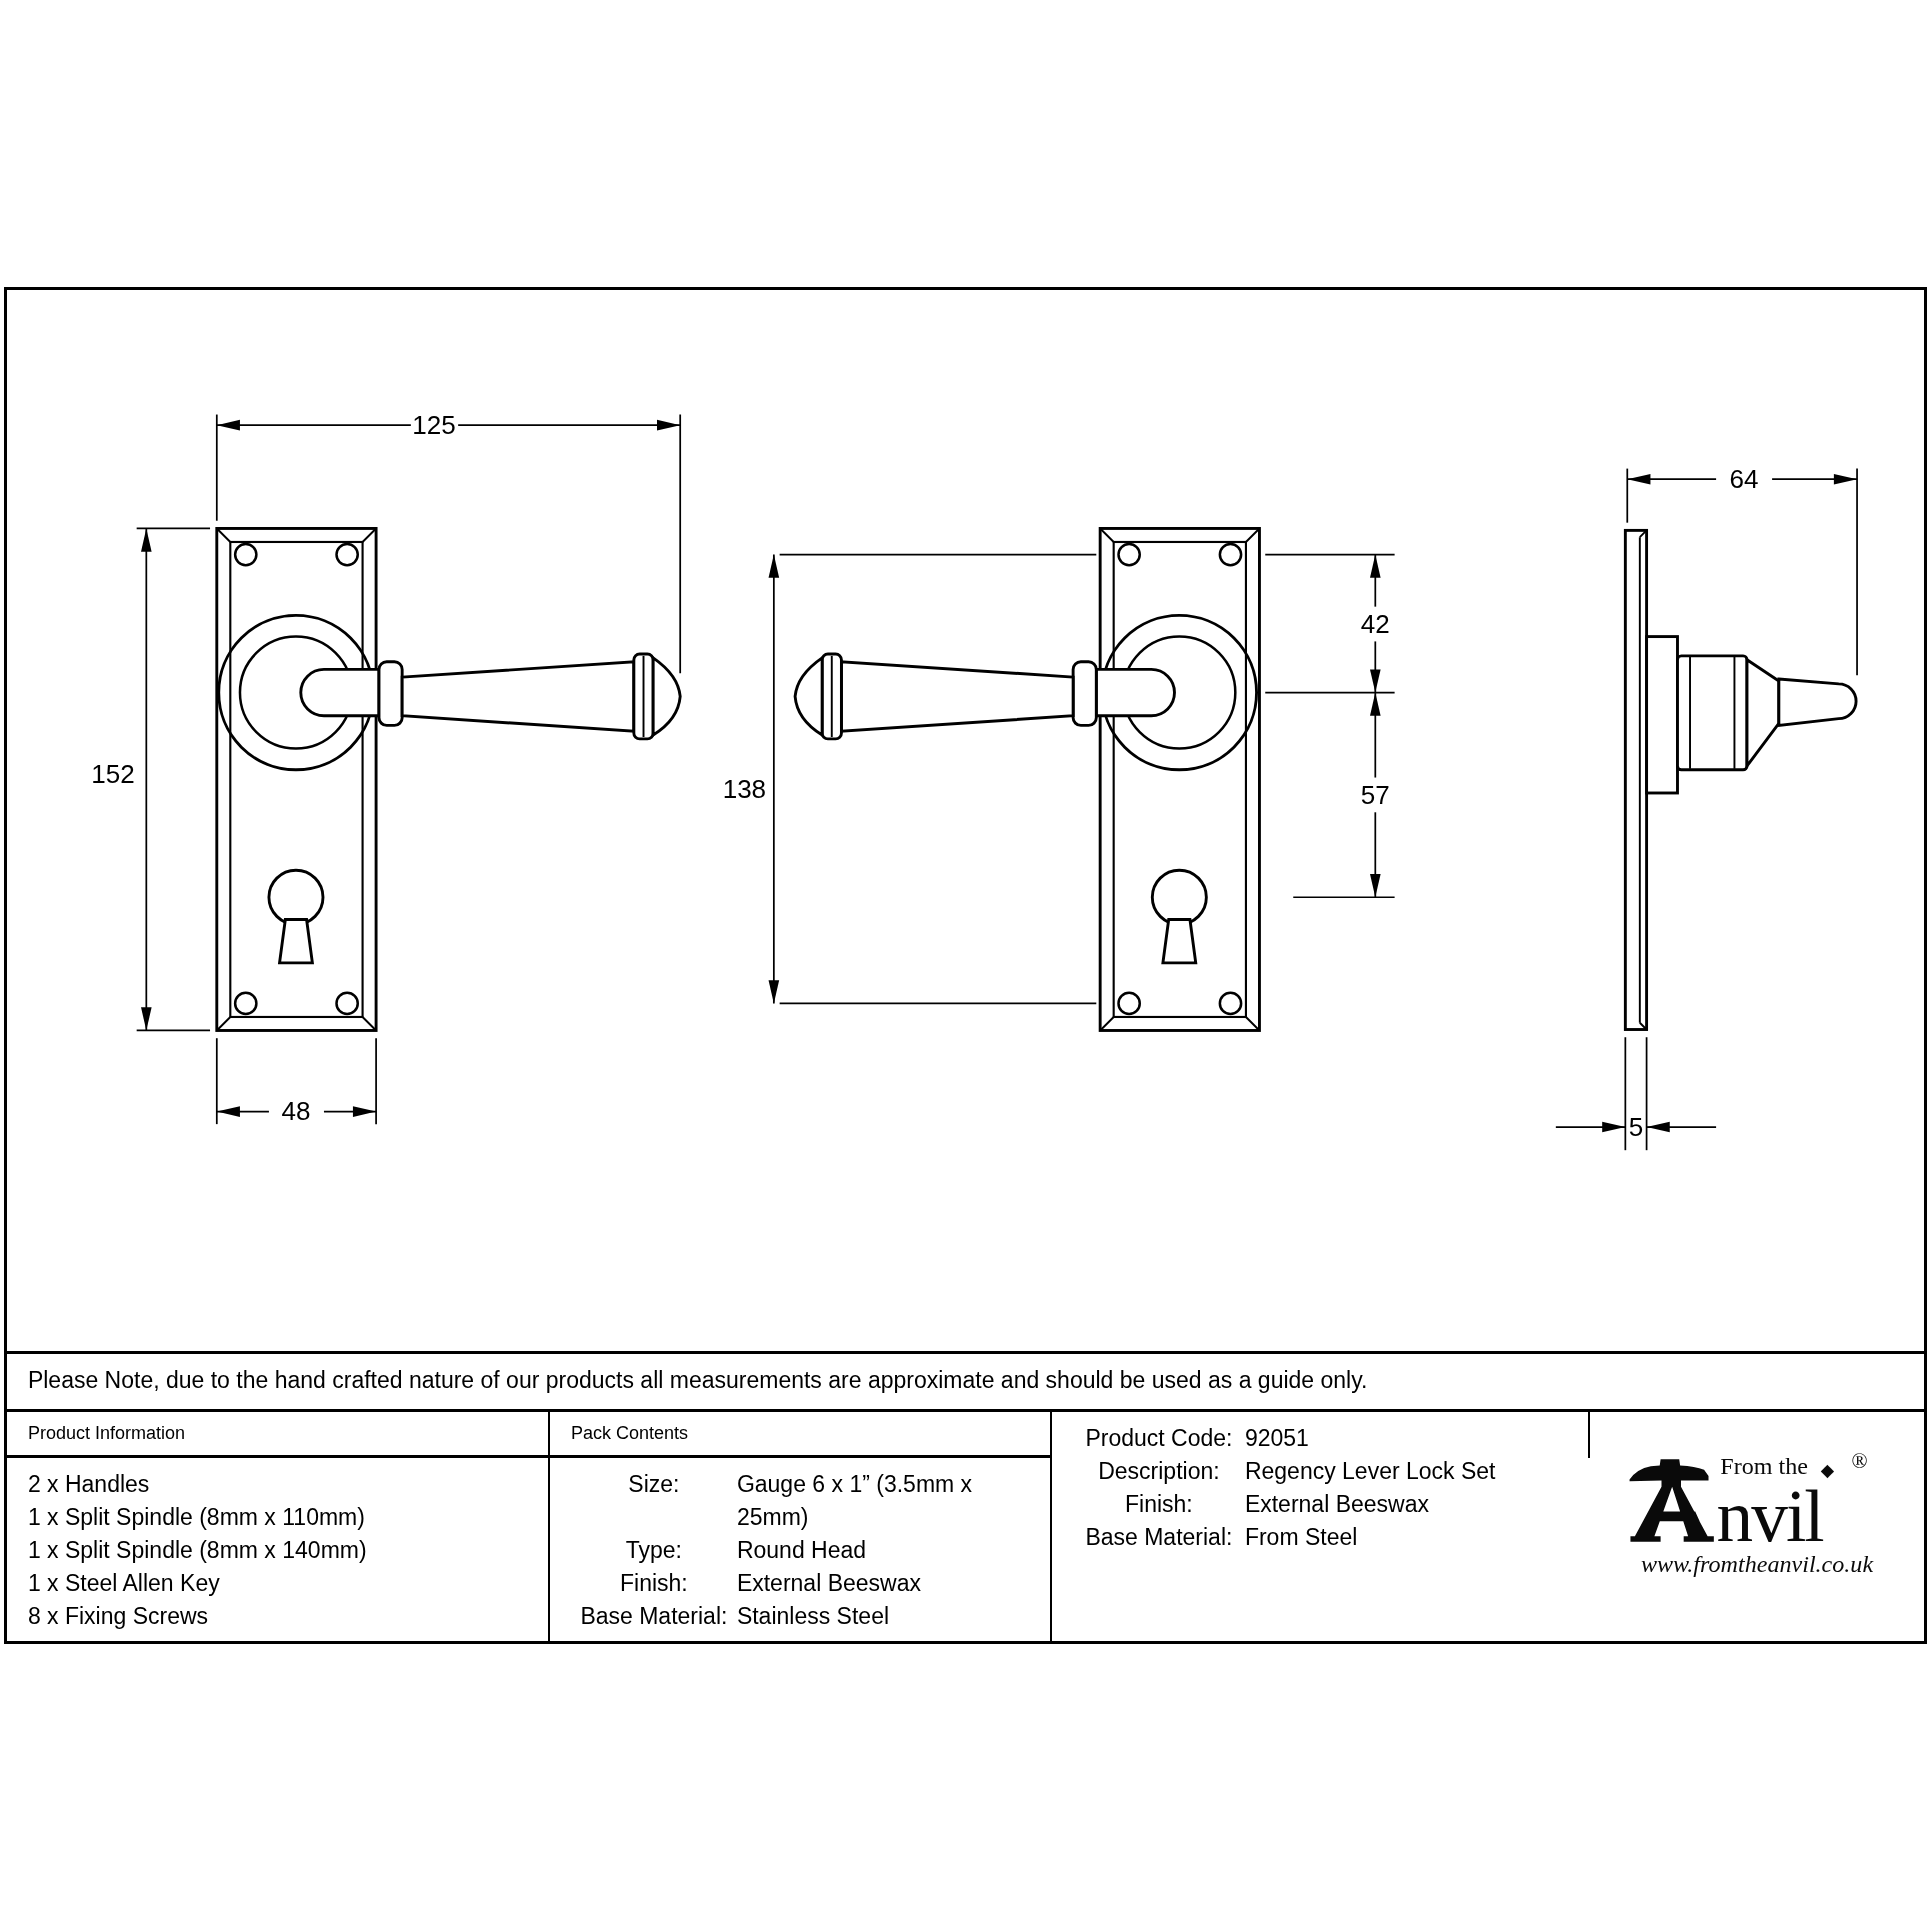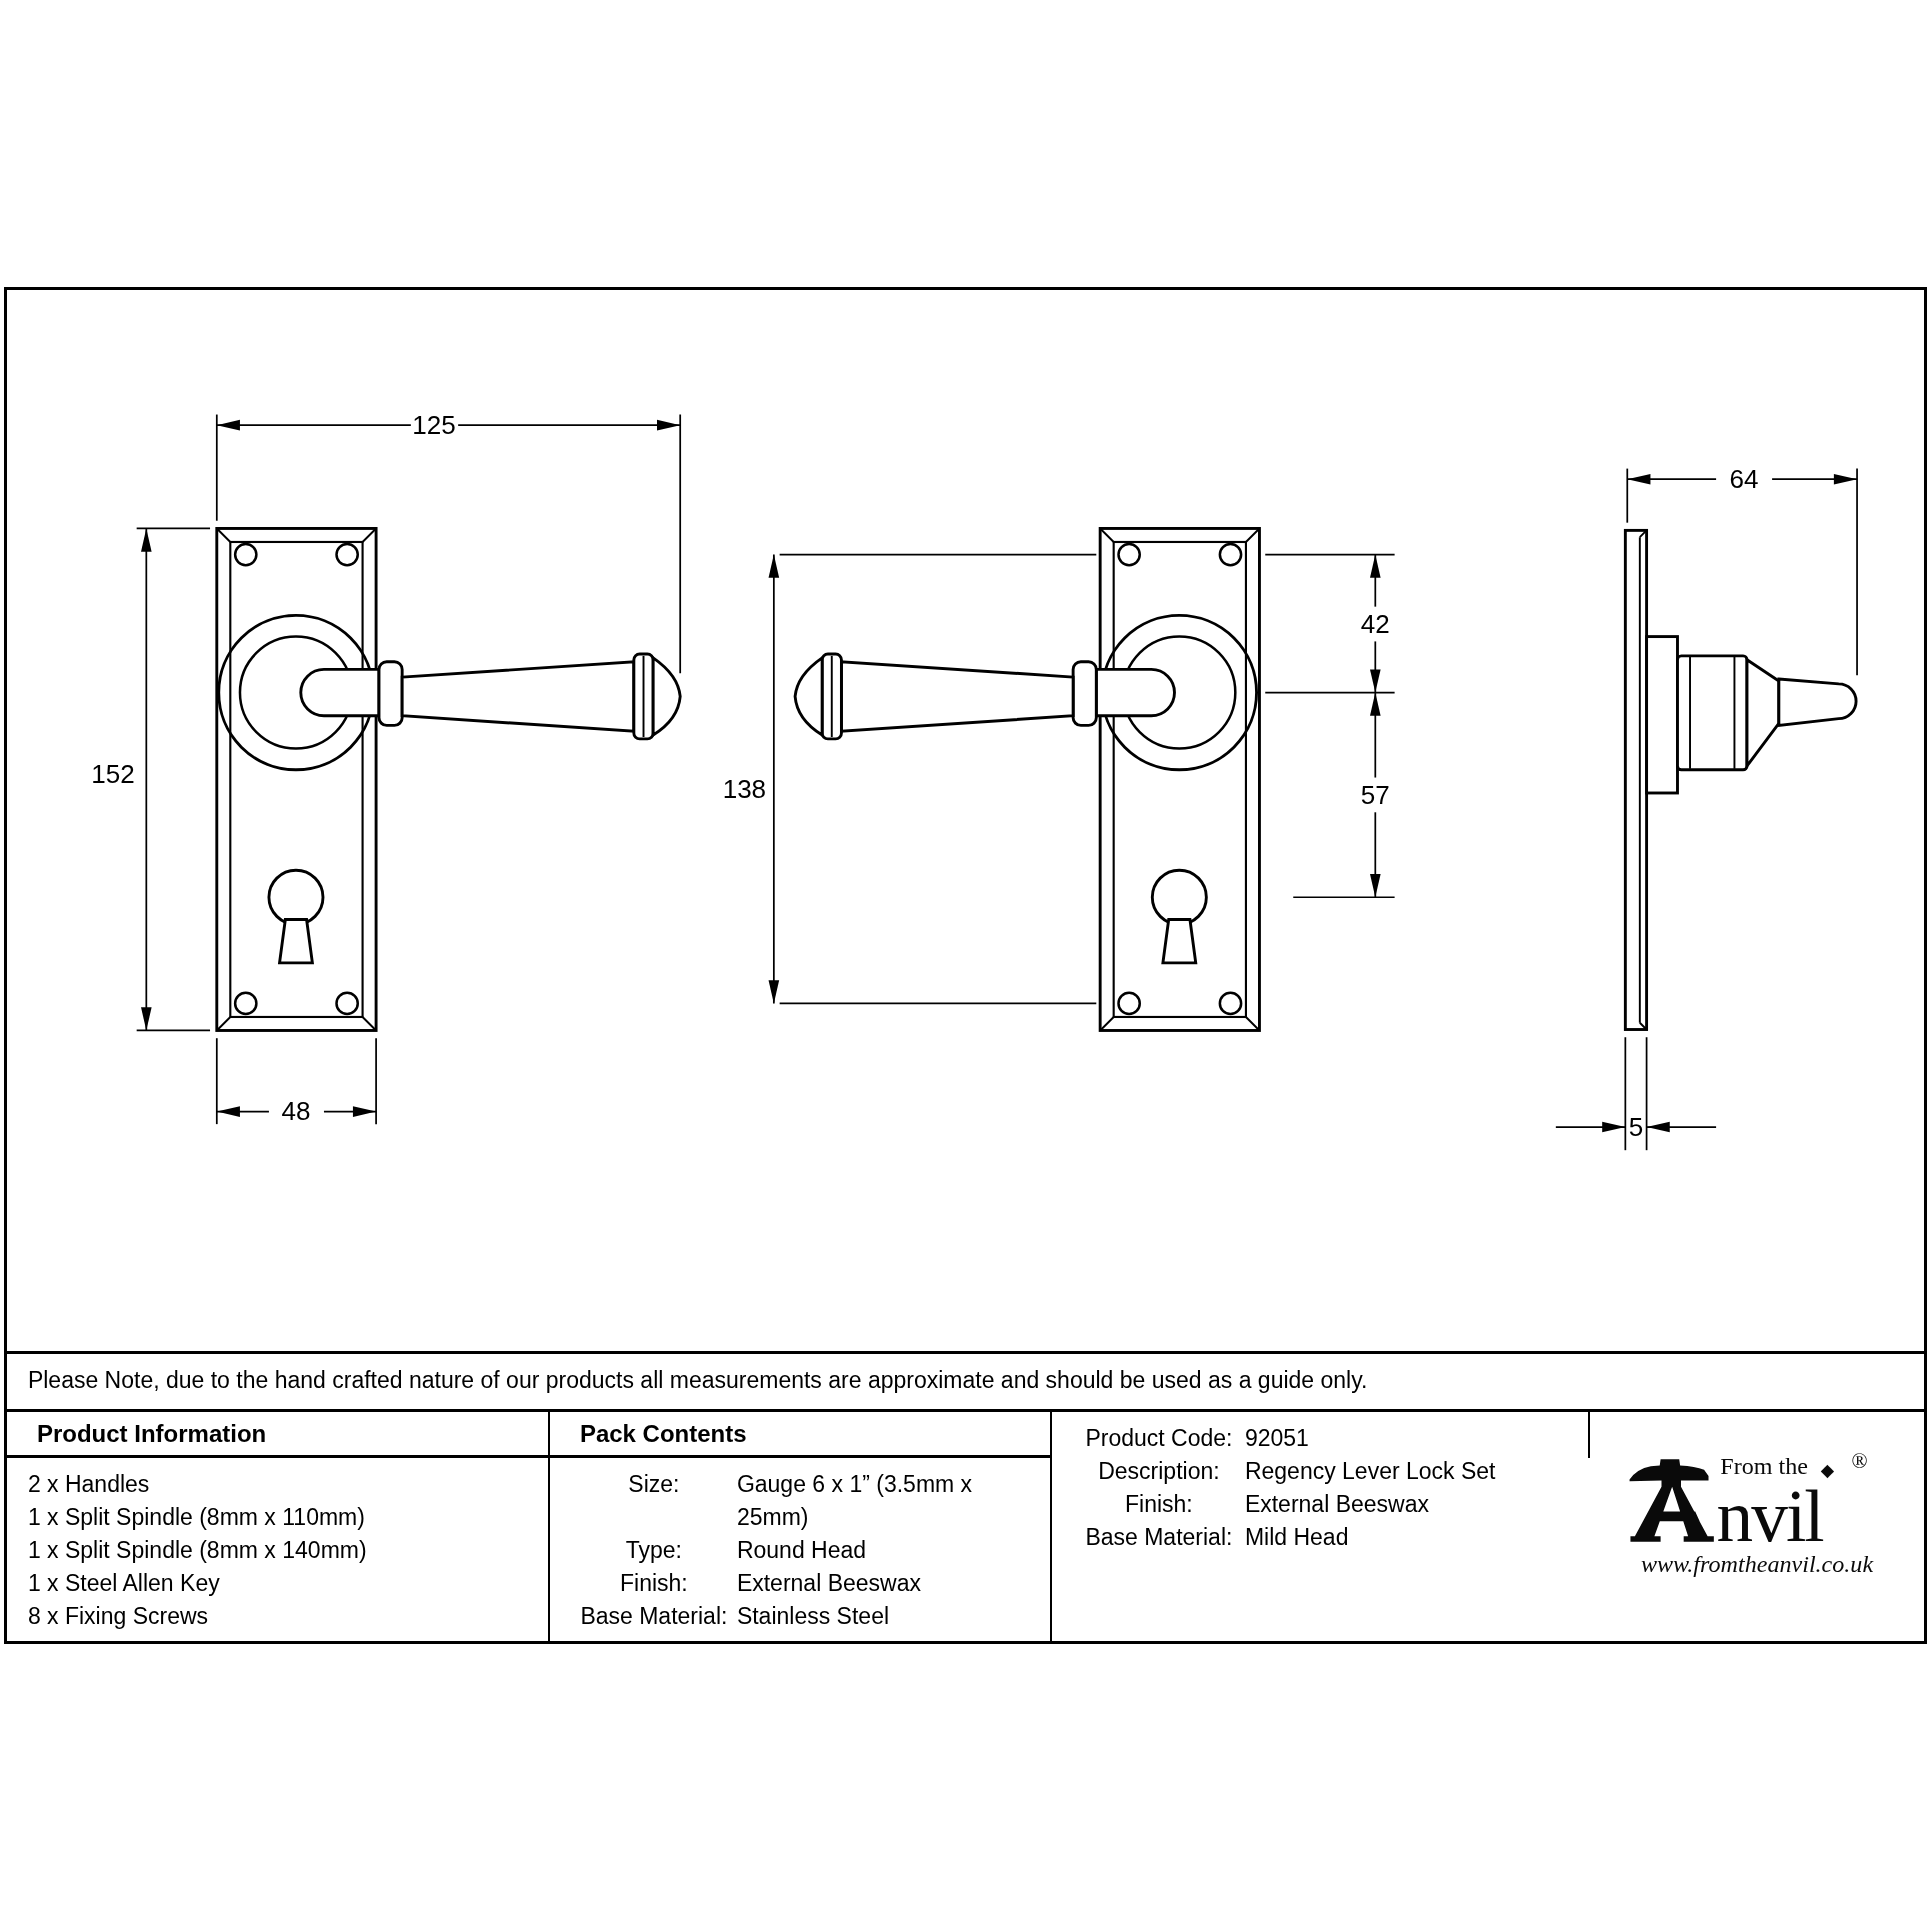--- a/index.html
+++ b/index.html
@@ -16,21 +16,21 @@
     position:absolute;left:0;top:1061px;width:100%;height:58px;box-sizing:border-box;
     border-top:3.9px solid #000;line-height:52px;padding-left:21px;font-size:23px;
   }
   .info-table{
     position:absolute;left:0;top:1119px;right:0;bottom:0;box-sizing:border-box;
     border-top:3.9px solid #000;
     display:grid;grid-template-columns:543px 502px 538px 1fr;grid-template-rows:46px 1fr;
   }
   .th{
     border-right:2.9px solid #000;border-bottom:3.9px solid #000;
-    display:flex;align-items:center;padding-left:30px;font-size:24px;font-weight:bold;
+    display:flex;align-items:center;padding-left:21px;font-size:18px;
   }
   .td{border-right:2.9px solid #000;padding:9.7px 0 0 21px;font-size:23px;}
   .td.pack{}
   .kv{display:flex;line-height:33px;}
   .kv .k{flex:0 0 172px;text-align:center;}
   .fs .kv .k{flex:0 0 166px;}
   .pack-item{line-height:33px;}
   .logo-cell{grid-column:4;grid-row:1/3;position:relative;}
   .logo-wrap{position:absolute;left:50%;top:50%;transform:translate(-50%,-54%);}
   svg text{font-family:"Liberation Sans", sans-serif;}
@@ -246,21 +246,21 @@
         <div class="kv">
           <span class="k">Description:</span>
           <span class="v">Regency Lever Lock Set</span>
         </div>
         <div class="kv">
           <span class="k">Finish:</span>
           <span class="v">External Beeswax</span>
         </div>
         <div class="kv">
           <span class="k">Base Material:</span>
-          <span class="v">Mild Head</span>
+          <span class="v">From Steel</span>
         </div>
       </div>
 
       <div class="td pack">
         <div class="pack-item">2 x Handles</div>
         <div class="pack-item">1 x Split Spindle (8mm x 110mm)</div>
         <div class="pack-item">1 x Split Spindle (8mm x 140mm)</div>
         <div class="pack-item">1 x Steel Allen Key</div>
         <div class="pack-item">8 x Fixing Screws</div>
       </div>

